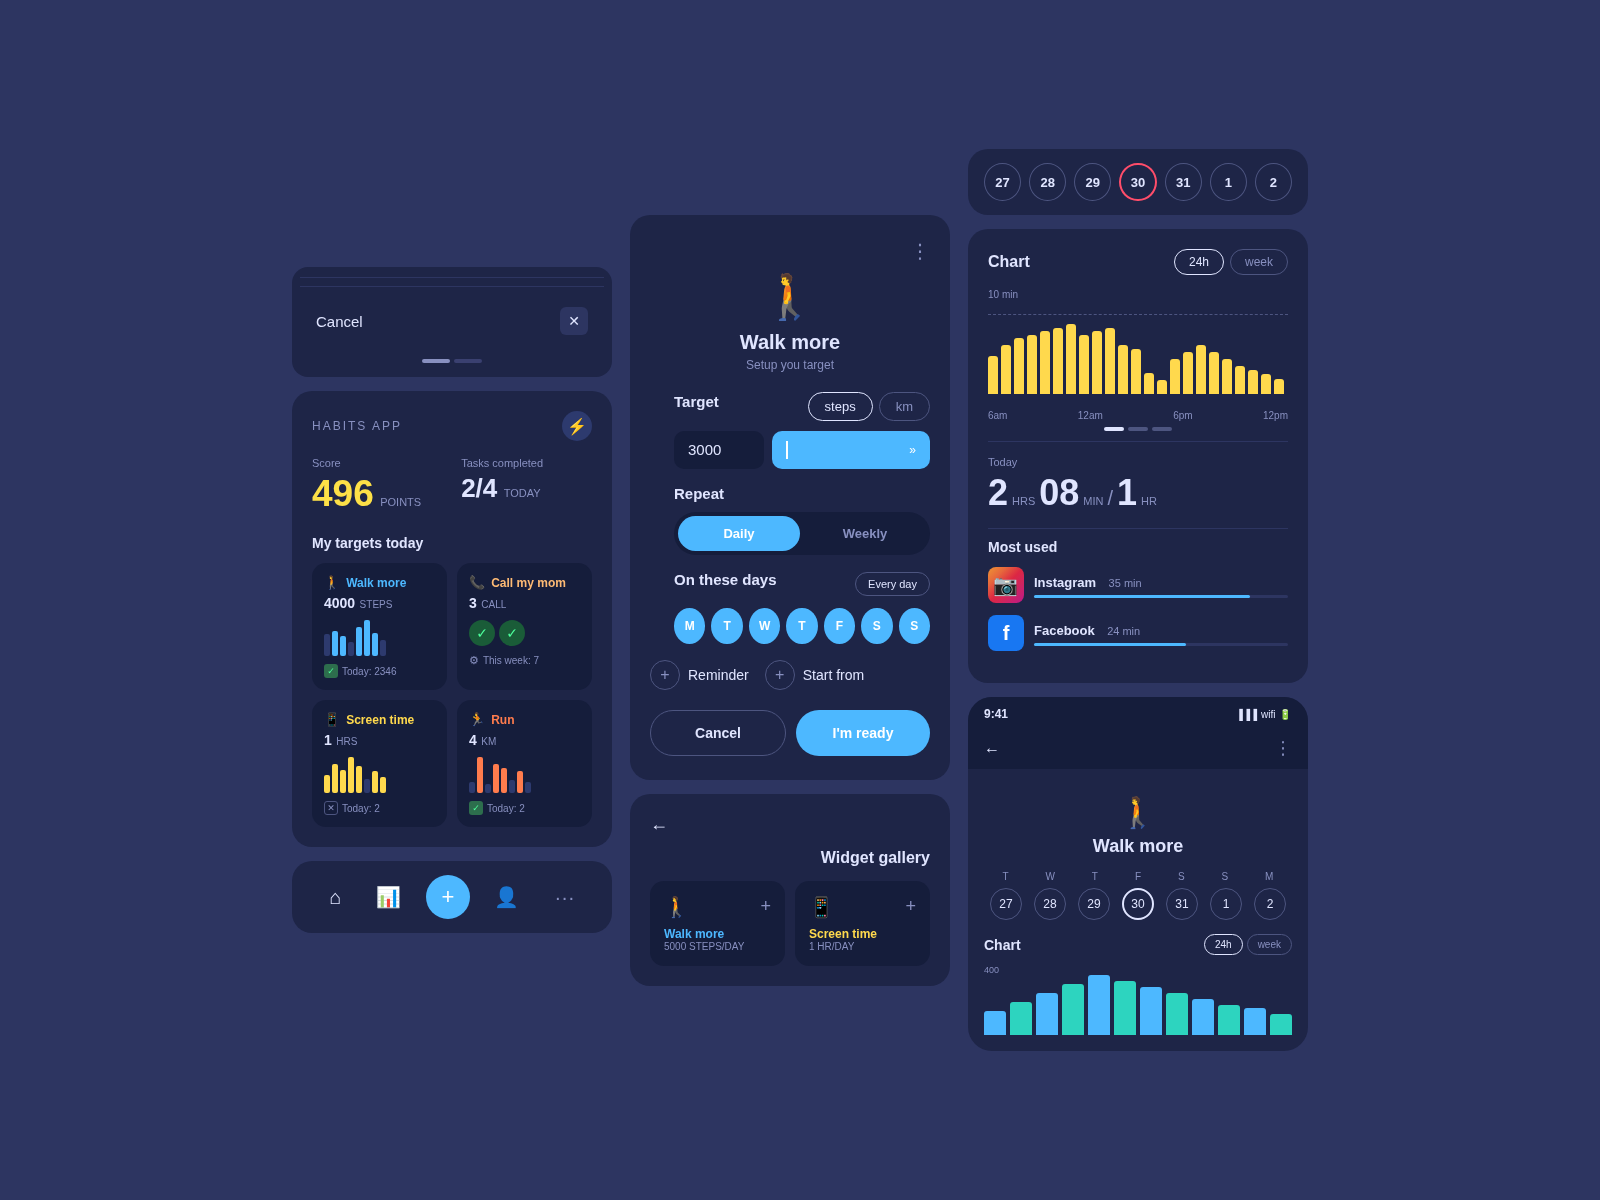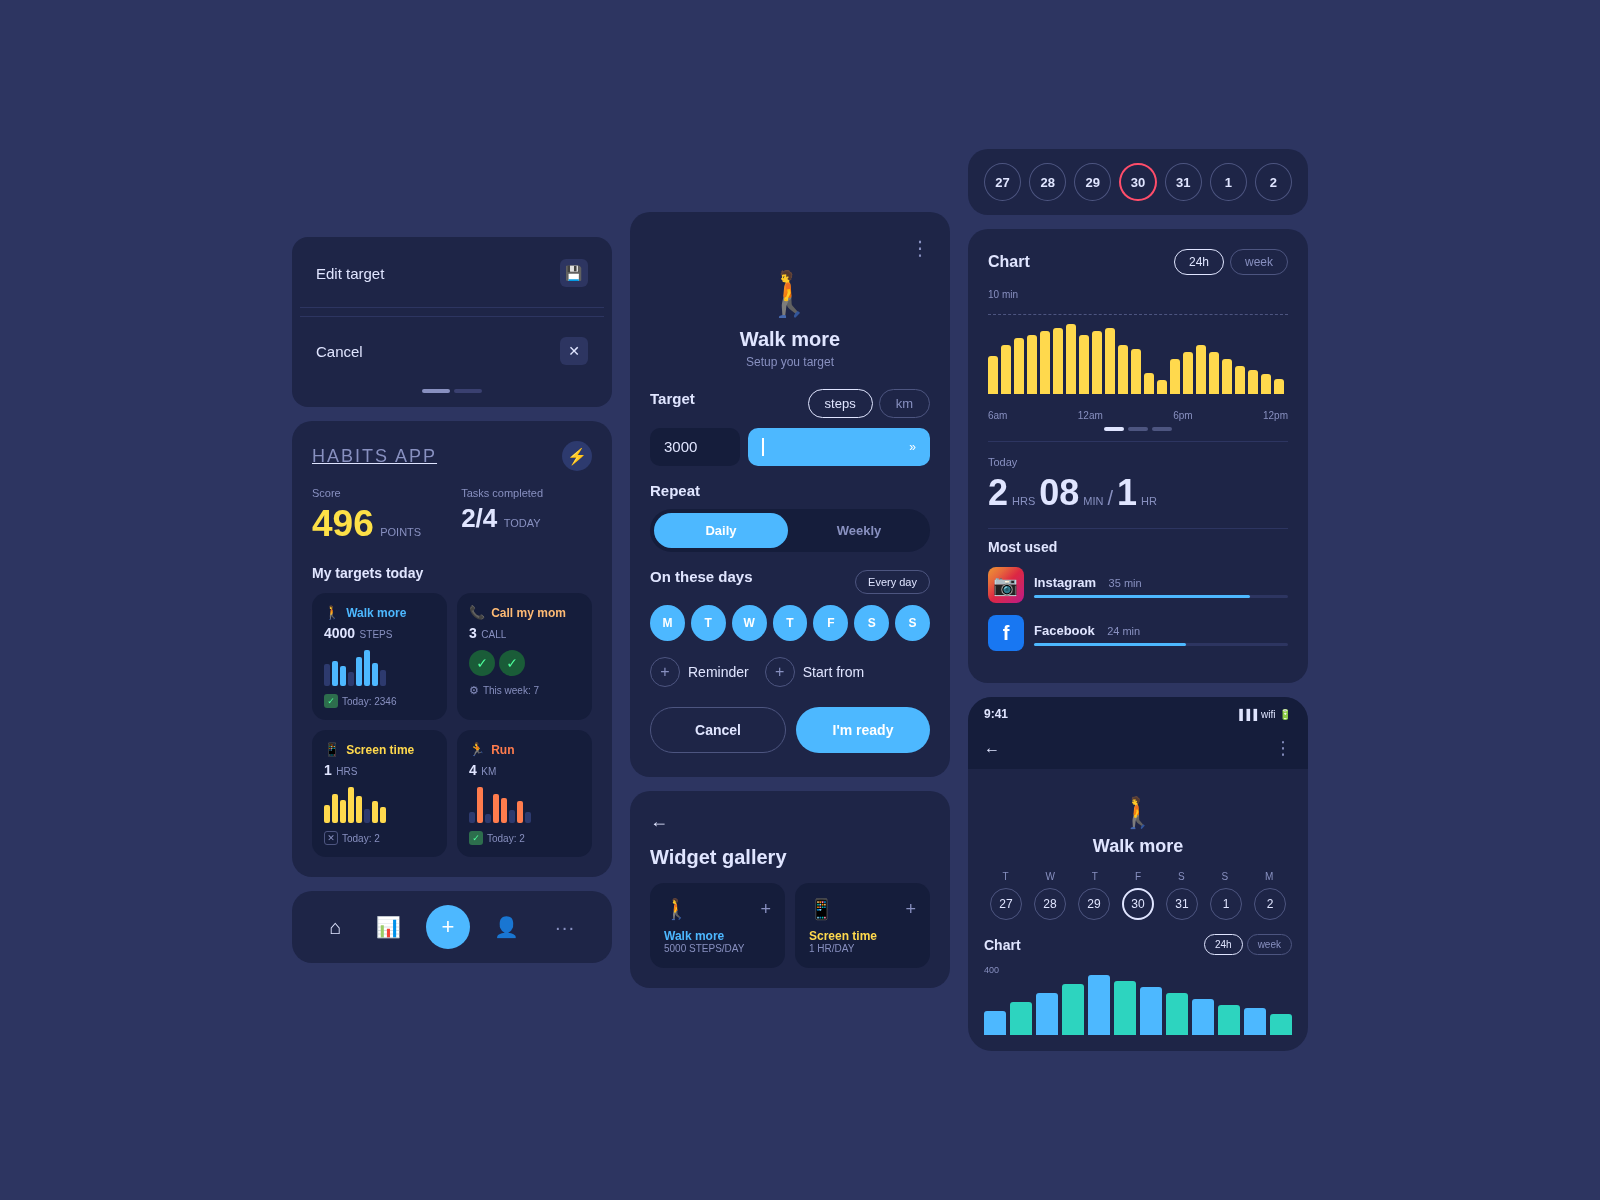--- a/index.html
+++ b/index.html
@@ -72,25 +72,24 @@
       border-radius: 20px;
       padding: 20px;
     }
     .habits-header {
       display: flex;
       align-items: center;
       justify-content: space-between;
       margin-bottom: 16px;
     }
     .habits-title {
-      font-size: 18px;
+      font-size: 12px;
       font-weight: 700;
       letter-spacing: 2px;
       color: #e0e5ff;
-      text-decoration: underline;
     }
     .habits-title span { color: #8890c0; font-weight: 400; }
     .plus-btn {
       width: 30px; height: 30px;
       background: #2d3a6e;
       border-radius: 50%;
       display: flex; align-items: center; justify-content: center;
       color: #4db8ff;
       font-size: 16px;
       cursor: pointer;
@@ -273,21 +272,21 @@
     .walk-title {
       color: #e0e5ff;
       font-size: 20px;
       font-weight: 700;
       margin-bottom: 4px;
     }
     .walk-subtitle {
       color: #8890c0;
       font-size: 12px;
     }
-    .form-section { margin-bottom: 16px; }
+    .form-section { margin-bottom: 16px; margin-left: 24px; }
     .form-label {
       color: #e0e5ff;
       font-size: 15px;
       font-weight: 600;
       margin-bottom: 10px;
     }
     .target-row {
       display: flex;
       align-items: center;
       justify-content: space-between;
@@ -452,21 +451,21 @@
       cursor: pointer;
     }
 
     
     .widget-gallery-card {
       background: #1e2547;
       border-radius: 20px;
       padding: 20px;
     }
     .back-arrow { color: #e0e5ff; font-size: 18px; cursor: pointer; margin-bottom: 14px; }
-    .gallery-title { color: #e0e5ff; font-size: 20px; font-weight: 700; margin-bottom: 14px; }
+    .gallery-title { color: #e0e5ff; font-size: 16px; font-weight: 700; margin-bottom: 14px; text-align: right; }
     .widget-grid {
       display: grid;
       grid-template-columns: 1fr 1fr;
       gap: 10px;
     }
     .widget-item {
       background: #151d3b;
       border-radius: 14px;
       padding: 14px;
     }
@@ -723,24 +722,20 @@
     .ph-bar.cyan { background: #4db8ff; }
     .ph-bar.teal { background: #2dd4bf; }
     .phone-chart-label { color: #8890c0; font-size: 9px; margin-top: 2px; text-align: left; }
   </style>
 </head>
 <body>
 
 <div class="col1">
 
   <div class="context-menu">
-    <div class="context-menu-item">
-      <span>Edit target</span>
-      <div class="icon-sq">💾</div>
-    </div>
     <div class="divider-line"></div>
     <div class="divider-line"></div>
     <div class="context-menu-item">
       <span>Cancel</span>
       <div class="icon-sq">✕</div>
     </div>
     <div class="scroll-indicator">
       <div class="scroll-dot active"></div>
       <div class="scroll-dot"></div>
     </div>

